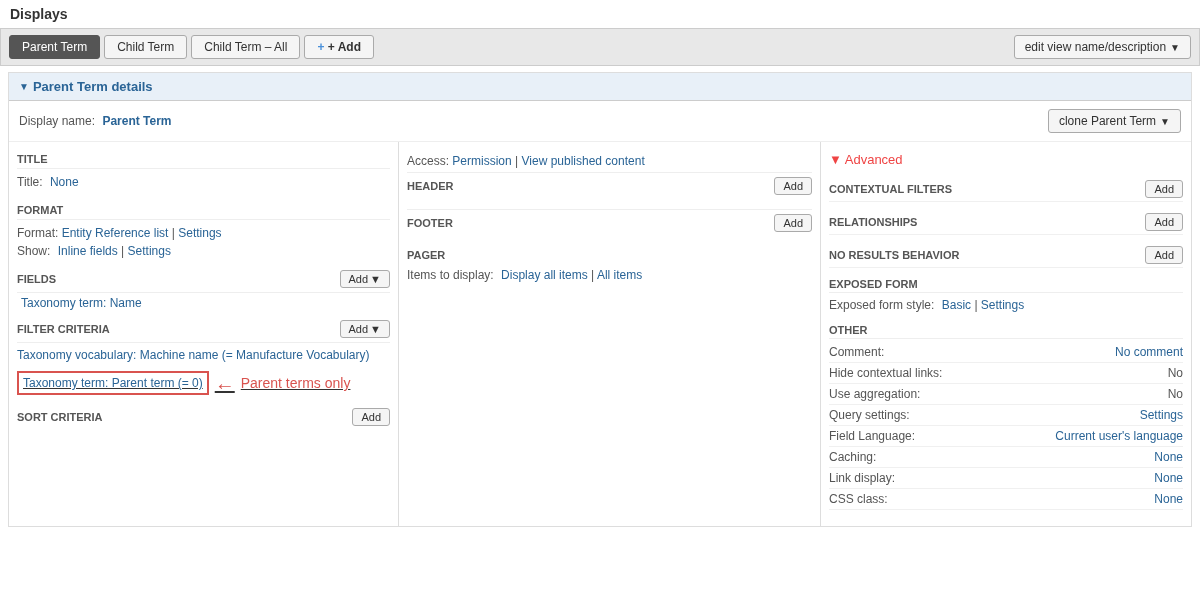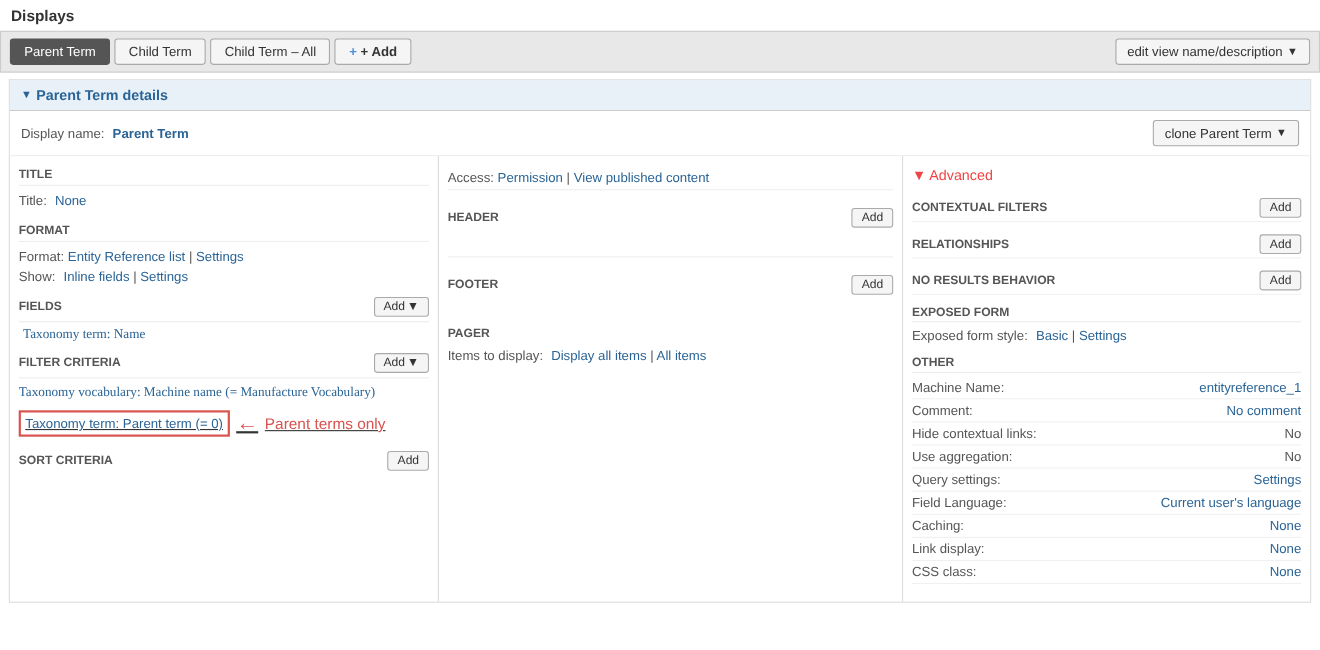--- a/index.html
+++ b/index.html
@@ -72,21 +72,20 @@
     }
     .section-title-row {
       display: flex; justify-content: space-between; align-items: center;
       margin-bottom: 4px;
       gap: 47px;
     }
 
     .filter-item {
       padding: 3px 4px; font-size: 12px; color: #2a6496; cursor: pointer;
       text-decoration: none;
-      font-family: Liberation Serif, serif;
     }
 
     .highlighted-item {
       border: 2px solid #d9534f; padding: 3px 4px; margin: 3px 0;
       display: inline-block; color: #2a6496; font-size: 12px;
     }
 
     .arrow-annotation {
       display: flex; align-items: center; gap: 6px; margin: 4px 0; text-decoration: underline;
     }
@@ -98,21 +97,21 @@
     .access-row { font-size: 12px; padding: 4px 0; color: #555; }
     .access-row a { color: #2a6496; text-decoration: none; }
 
     .mid-section { margin-bottom: 10px; }
     .mid-section-title {
       font-weight: bold; font-size: 11px; text-transform: uppercase;
       color: #555; padding: 3px 0;
     }
     .mid-section-row {
       display: flex; justify-content: space-between; align-items: center;
-      border-top: 1px solid #eee; padding: 16px 0;
+      border-top: 1px solid #eee; padding: 4px 0;
     }
     .pager-row { padding: 4px 0; font-size: 12px; color: #555; }
     .pager-row a { color: #2a6496; text-decoration: none; }
 
     .right-section { margin-bottom: 8px; }
     .right-section-title {
       font-weight: bold; font-size: 11px; text-transform: uppercase;
       color: #555; padding: 2px 0; border-bottom: 1px solid #eee; margin-bottom: 3px;
     }
     .right-section-title.advanced {
@@ -322,24 +321,20 @@
           <a class="link" style="margin-left:4px;">Basic</a>
           <span> | </span>
           <a class="link">Settings</a>
         </div>
       </div>
 
       <div class="right-section">
         <div class="right-section-title">OTHER</div>
         <div>
           <div class="right-row">
-            <span class="label">Machine Name:</span>
-            <span class="value">entityreference_1</span>
-          </div>
-          <div class="right-row">
             <span class="label">Comment:</span>
             <span class="value">No comment</span>
           </div>
           <div class="right-row">
             <span class="label">Hide contextual links:</span>
             <span class="value plain">No</span>
           </div>
           <div class="right-row">
             <span class="label">Use aggregation:</span>
             <span class="value plain">No</span>

